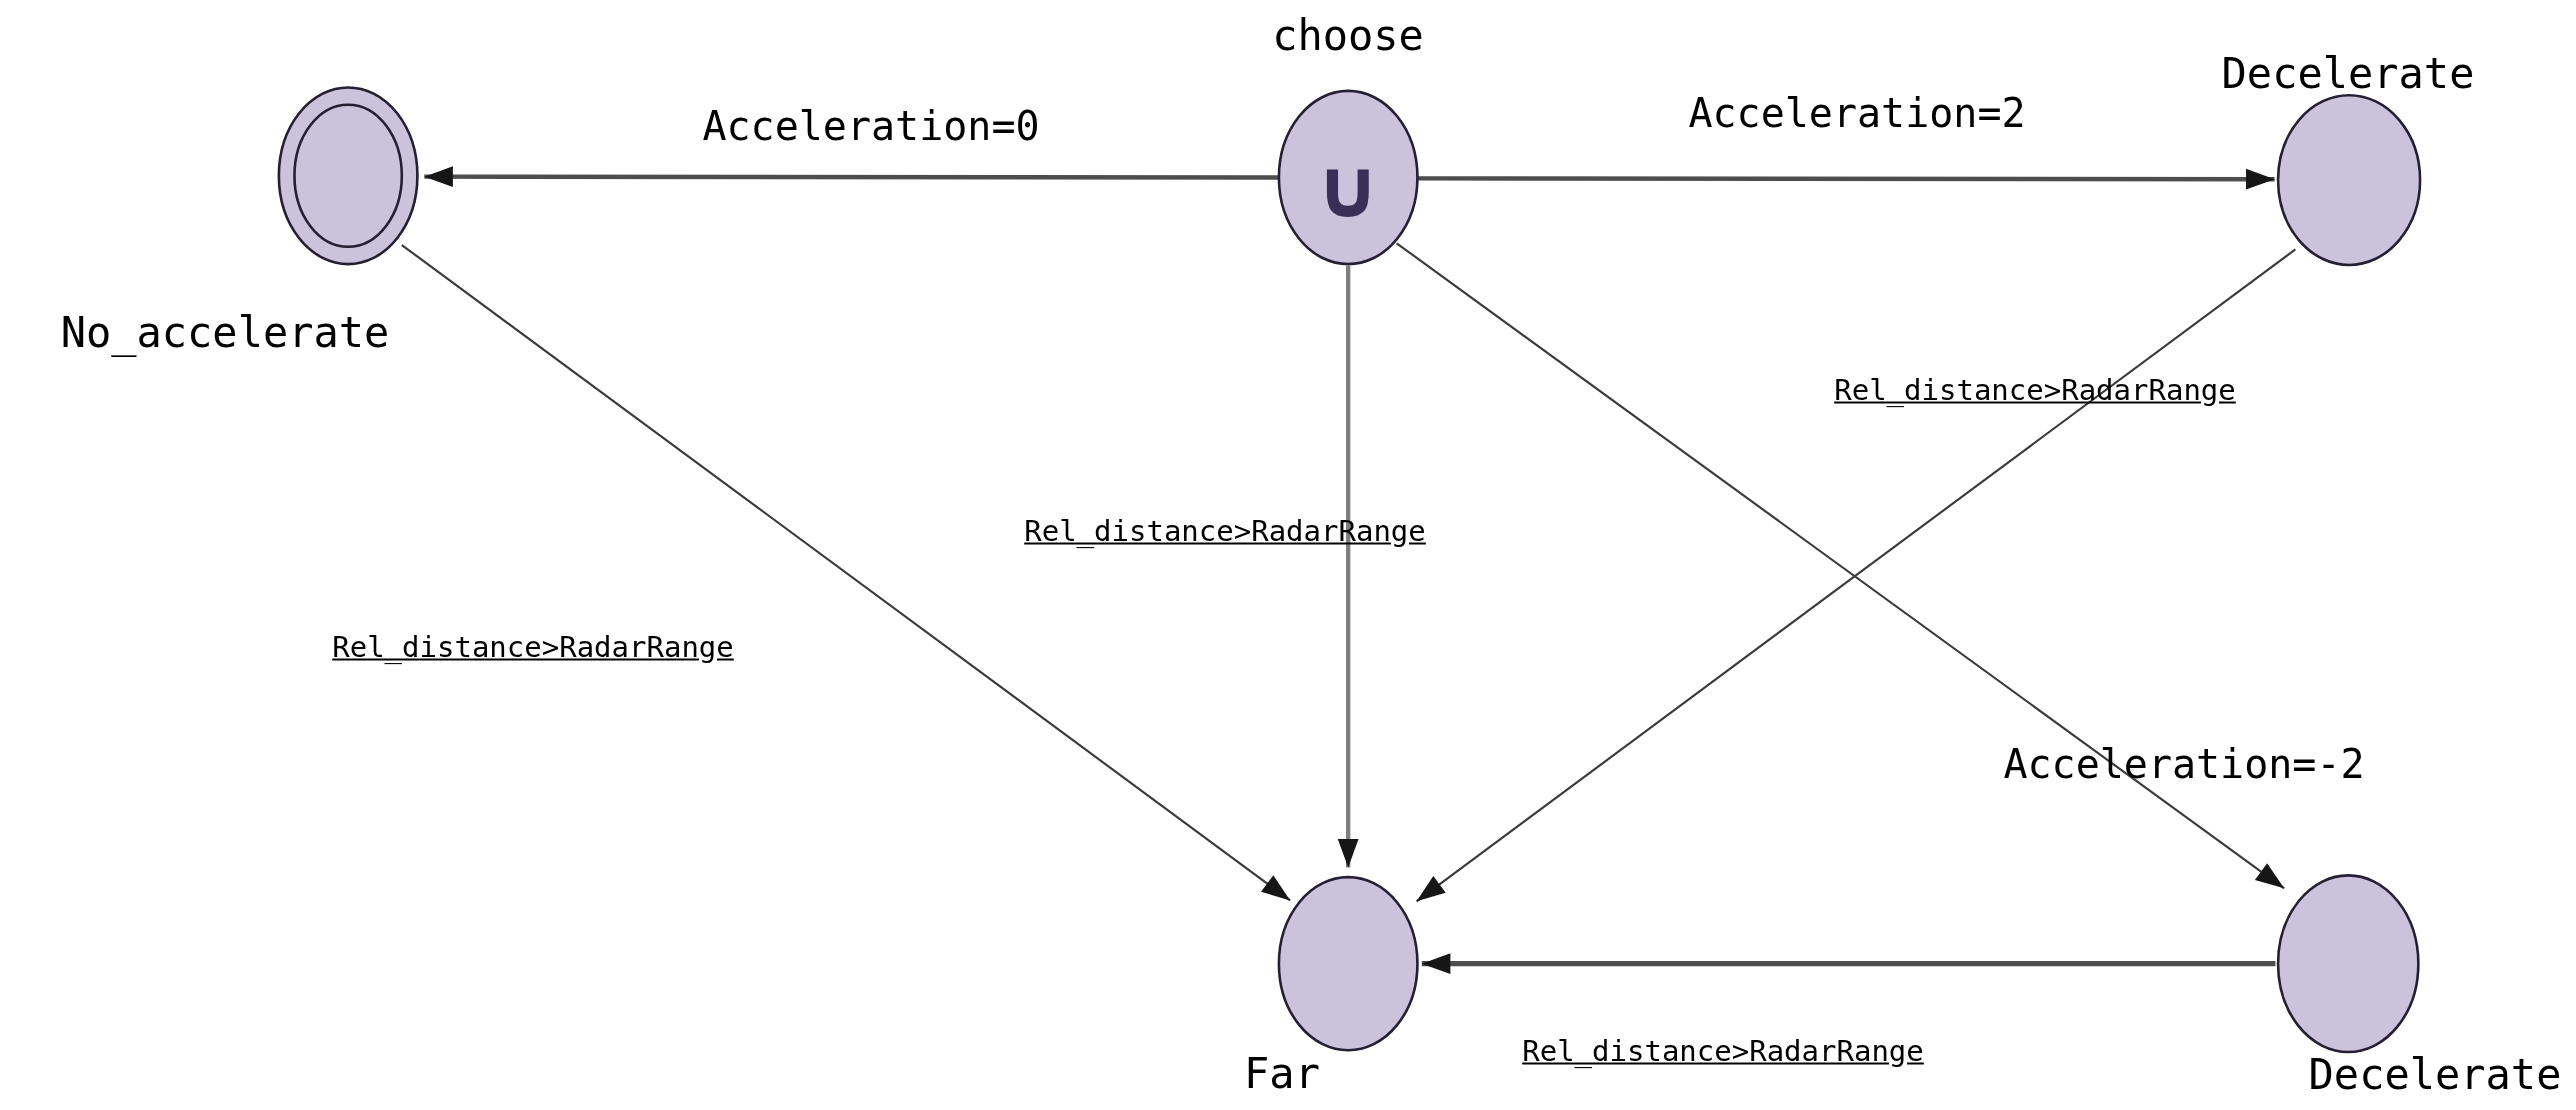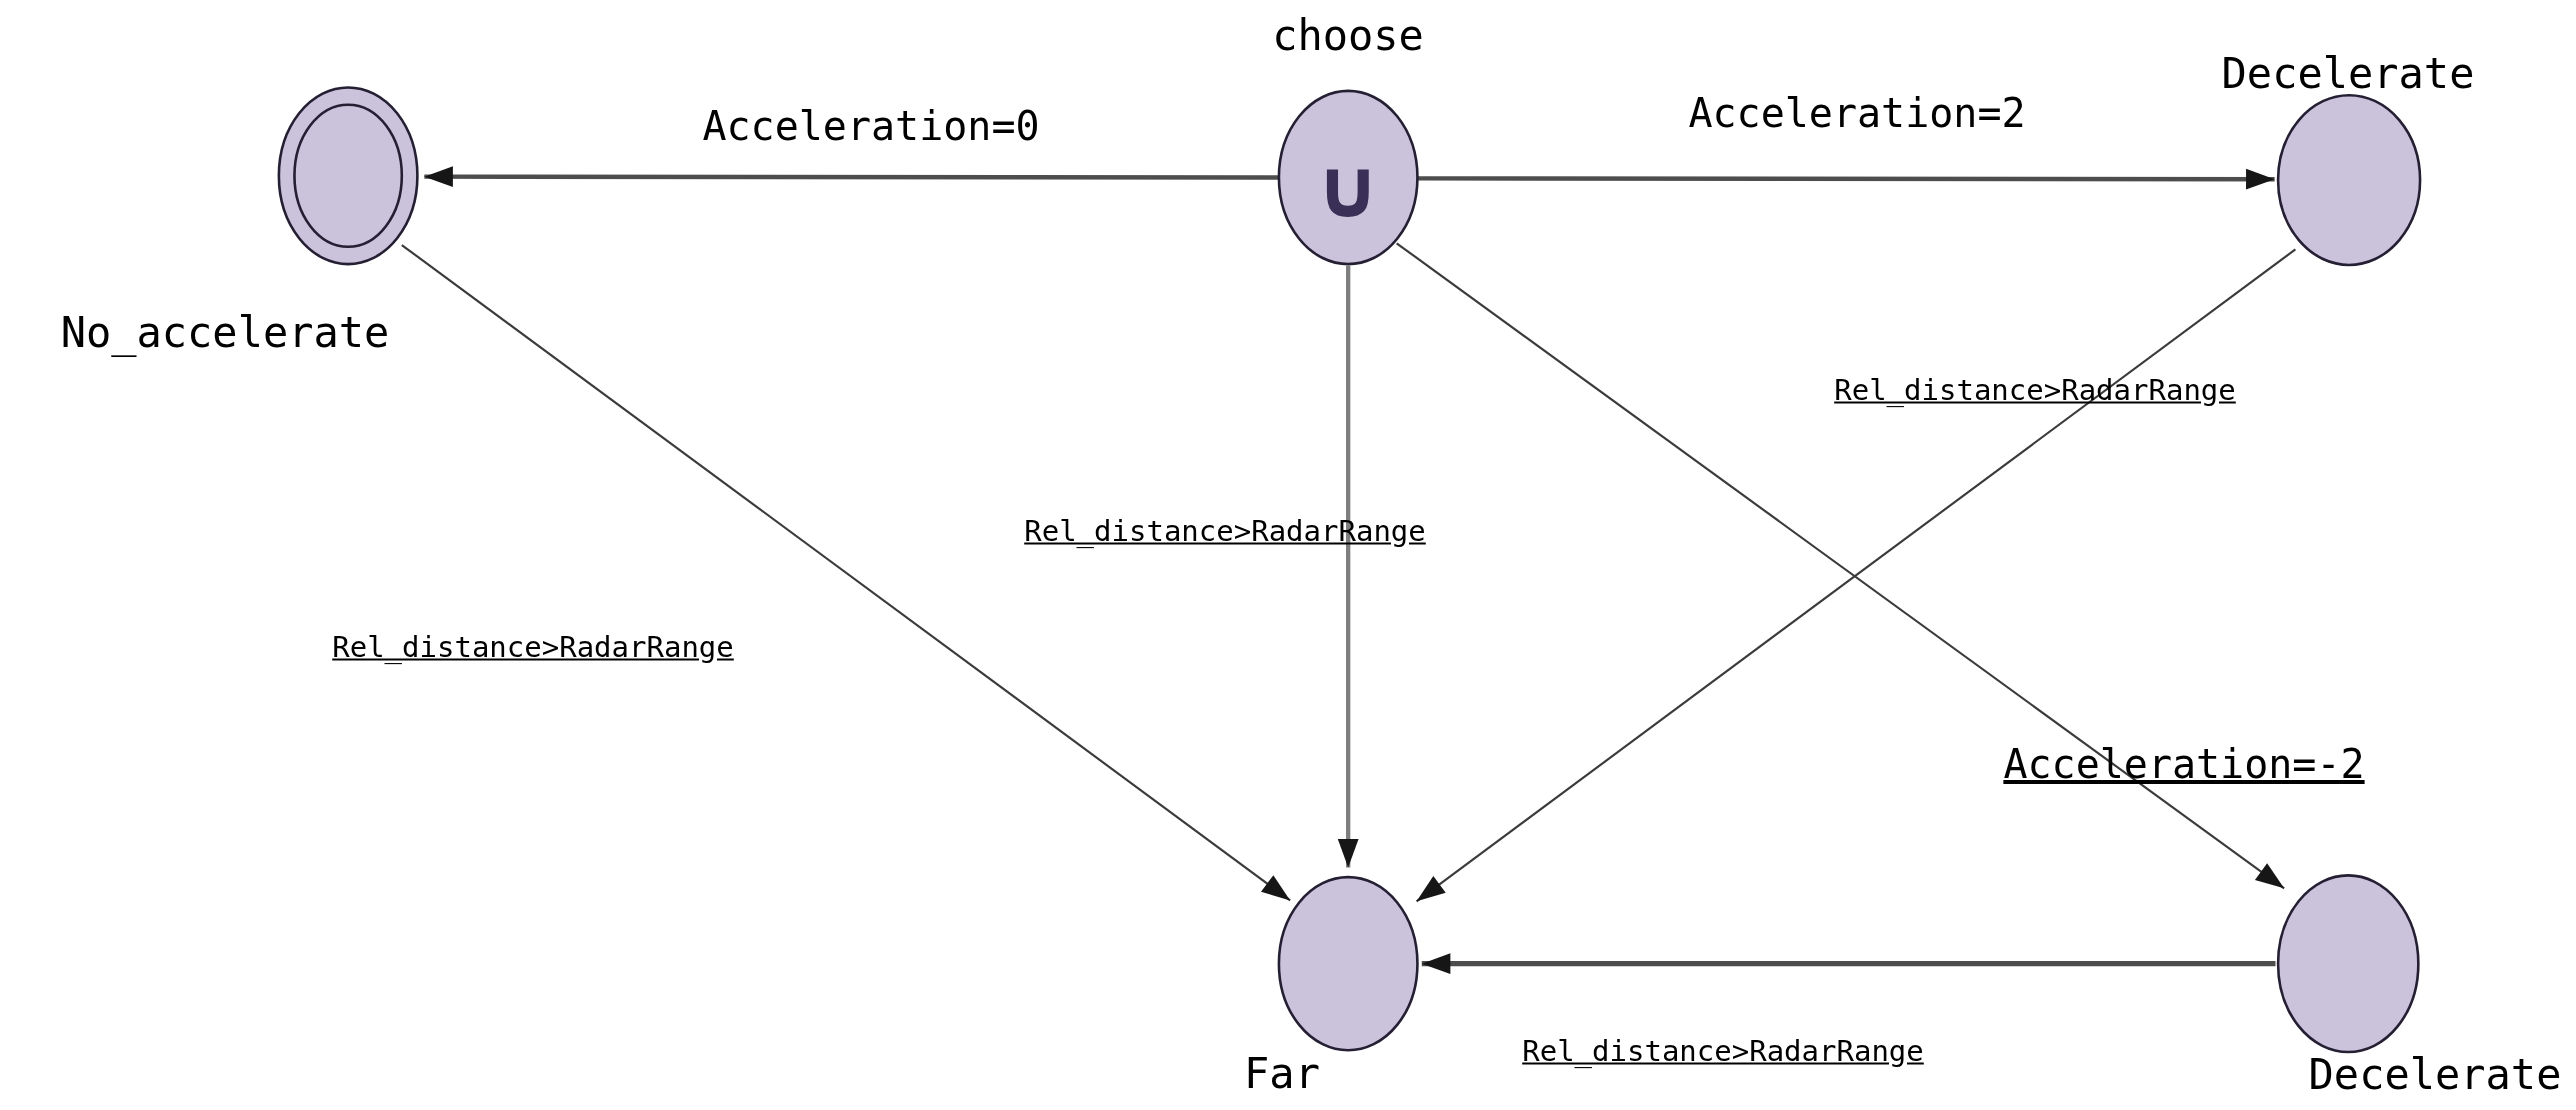--- a/index.html
+++ b/index.html
@@ -87,18 +87,18 @@
   <div class="lbl node-label" style="left:1348px; top:36px;">choose</div>
   <div class="lbl node-label" style="left:182px; top:333px;margin-left:43px;">No_accelerate</div>
   <div class="lbl node-label" style="left:2348px; top:74px;">Decelerate</div>
   <div class="lbl node-label" style="left:1282px; top:1074px;">Far</div>
   <div class="lbl node-label" style="left:2435px; top:1075px;">Decelerate</div>
 
   <div class="lbl edge-label" style="left:842px; top:126px;margin-left:29px;">Acceleration=0</div>
   <div class="lbl edge-label" style="left:1857px; top:113px;">Acceleration=2</div>
   <div class="lbl edge-label small" style="left:1225px; top:531px;">Rel_distance&gt;RadarRange</div>
   <div class="lbl edge-label small" style="left:2035px; top:390px;">Rel_distance&gt;RadarRange</div>
-  <div class="lbl edge-label" style="left:2184px; top:764px;text-decoration:underline;">Acceleration=-2</div>
+  <div class="lbl edge-label" style="left:2184px; top:764px;">Acceleration=-2</div>
   <div class="lbl edge-label small" style="left:533px; top:647px;">Rel_distance&gt;RadarRange</div>
   <div class="lbl edge-label small" style="left:1723px; top:1051px;">Rel_distance&gt;RadarRange</div>
 
 </div>
 
 
 </body></html>

